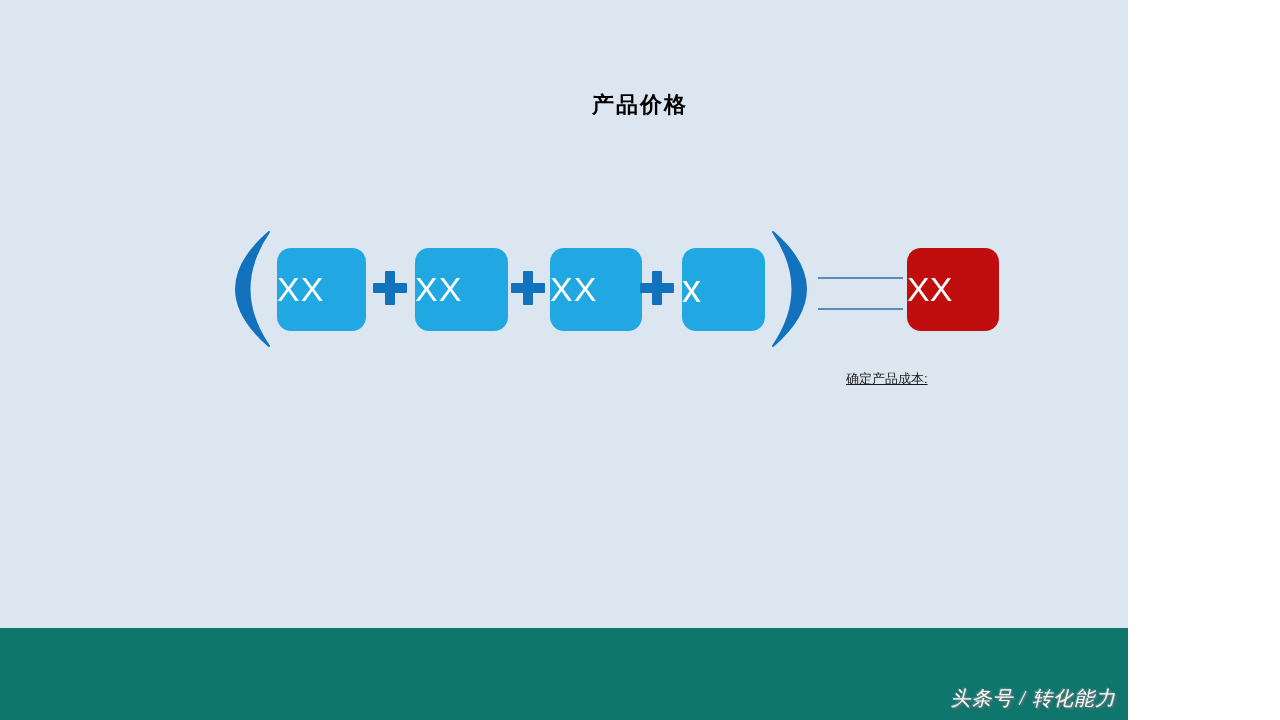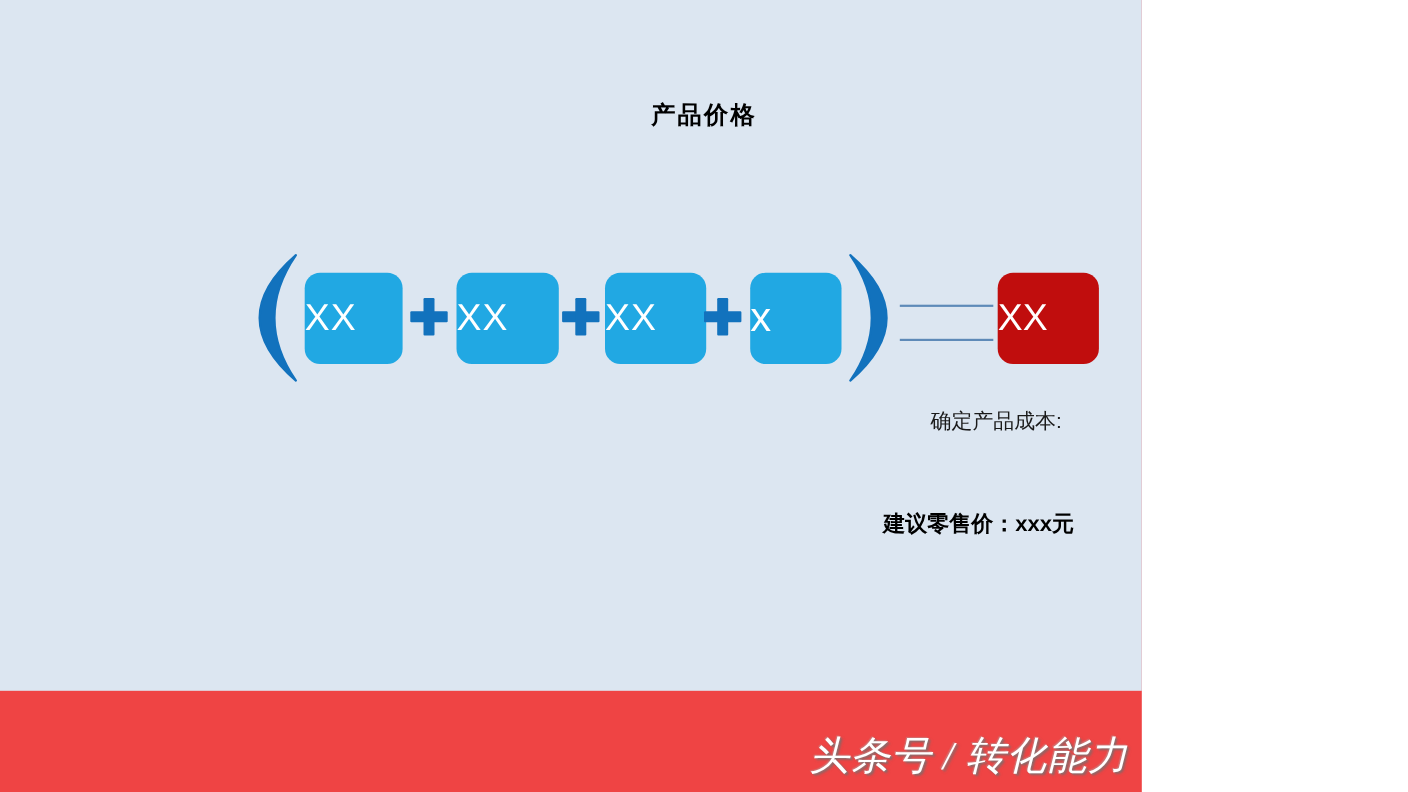--- a/index.html
+++ b/index.html
@@ -1,22 +1,22 @@
 <!DOCTYPE html>
 <html><head>
 <meta charset="utf-8">
 <style>
   * { margin: 0; padding: 0; box-sizing: border-box; }
   html, body { background: #ffffff; }
   .slide {
     position: relative;
-    width: 1038px;
+    width: 1128px;
     height: 720px;
     overflow: hidden;
-    background: #ef4444;
+    background: #0f766e;
     font-family: "Liberation Sans", sans-serif;
   }
   .bg {
     position: absolute;
     left: 0; top: 0;
     width: 1280px; height: 628px;
     background: #dce6f1;
   }
   .title {
     position: absolute;
@@ -86,34 +86,35 @@
     position: absolute;
     left: 818px;
     width: 85px; height: 2px;
     background: #5e8ab8;
   }
   .c1 { top: 277px; }
   .c2 { top: 308px; }
   .cost-label {
     position: absolute;
     left: 846px; top: 370px;
-    font-size: 19px;
+    font-size: 13px;
     color: #1a1a1a;
+    text-decoration: underline;
   }
   .retail-label {
     position: absolute;
     left: 803px; top: 463px;
     font-size: 20px;
     font-weight: 700;
     color: #000000;
   }
   .watermark {
     position: absolute;
     right: 12px; bottom: 8px;
-    font-size: 36px;
+    font-size: 20px;
     font-style: italic;
     font-family: "Liberation Serif", serif;
     color: #ffffff;
     text-shadow: 2px 2px 2px rgba(110,110,110,0.70),
                  -1px -1px 1px rgba(170,170,170,0.45),
                  1px 1px 0 rgba(140,140,140,0.5);
     letter-spacing: 1px;
   }
 </style>
 </head>
@@ -161,17 +162,16 @@
     <div class="connector c2"></div>
 
     <div class="box result">
       <span>XX</span>
     </div>
 
   </div>
 
   <div class="cost-label">确定产品成本:</div>
 
-  <div class="retail-label">建议零售价：xxx元</div>
 
   <div class="watermark">头条号 / 转化能力</div>
 
 </div>
 
 </body></html>

